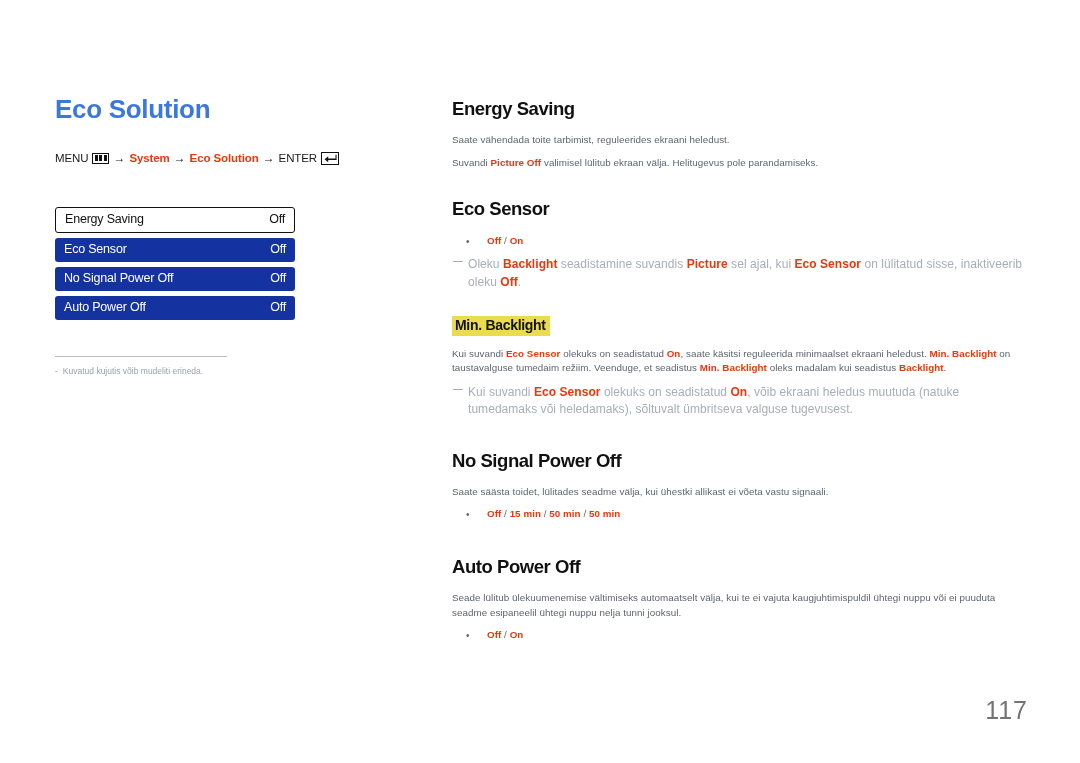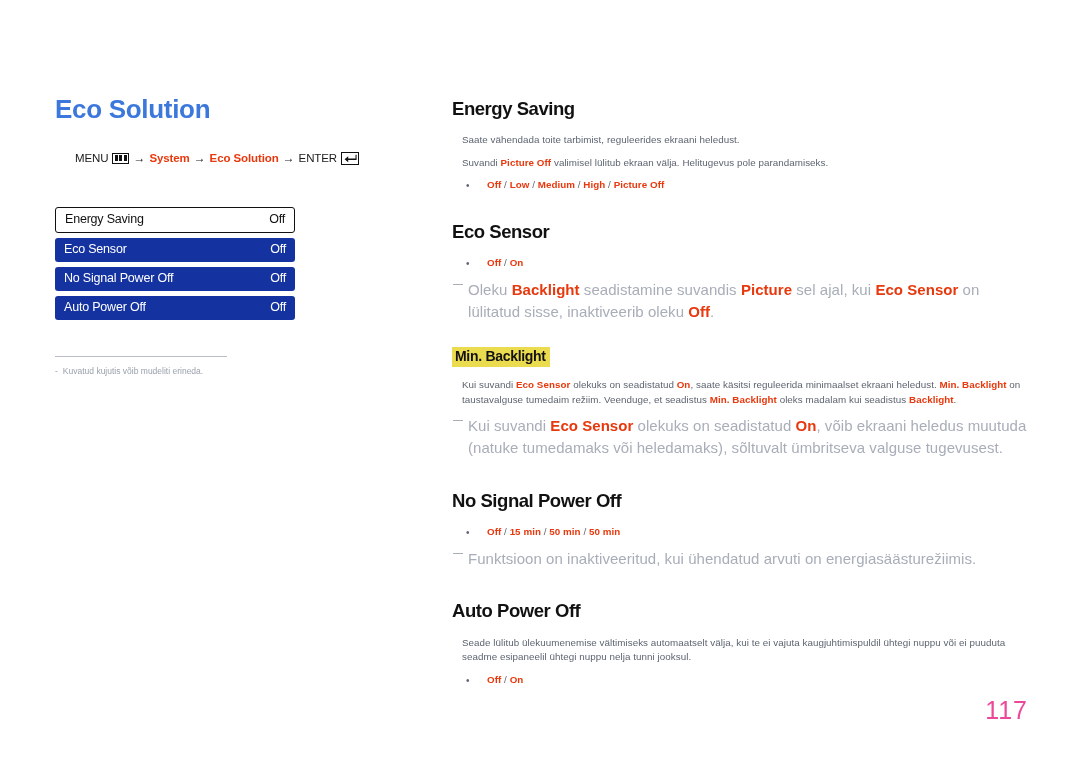--- a/index.html
+++ b/index.html
@@ -39,21 +39,20 @@
   }
 
   .breadcrumb {
     margin-top: 28px;
     display: flex;
     align-items: center;
     font-size: 11.5px;
     color: #1a1a1a;
     white-space: nowrap;
     letter-spacing: -0.1px;
-    margin-left: 20px;
   }
   .bc-text { color: #1a1a1a; }
   .bc-accent { color: #e8380d; font-weight: bold; text-align: right; }
   .bc-arrow {
     display: inline-block;
     margin: 0 4px;
     font-size: 12px;
     color: #1a1a1a;
     line-height: 1;
   }
@@ -170,21 +169,21 @@
     letter-spacing: -0.3px;
     line-height: 1.2;
     display: inline-block;
     background: #ebdb4f;
     padding: 1px 4px 2px 3px;
   }
 
   p.body {
     font-size: 9.8px;
     color: #5d6470;
-    margin: 0 0 8px 10px;
+    margin: 0 0 8px 0;
     line-height: 1.48;
     letter-spacing: 0.05px;
   }
 
   ul.bullets {
     list-style: none;
     margin: 0 0 8px 0;
     padding: 0;
   }
   ul.bullets li {
@@ -200,21 +199,21 @@
     content: "\2022";
     position: absolute;
     left: 14px;
     color: #5d6470;
     font-weight: normal;
     font-size: 10px;
   }
   .sep { color: #5d6470; font-weight: normal; }
 
   .note {
-    font-size: 15px;
+    font-size: 12px;
     color: #a8adb8;
     line-height: 1.45;
     margin: 0 0 5px 0;
     padding-left: 16px;
     position: relative;
     letter-spacing: 0.05px;
   }
   .note::before {
     content: "";
     position: absolute;
@@ -230,21 +229,21 @@
   p.body b.kw { color: #e8380d; }
   .gap-md { height: 20px; }
   .gap-lg { height: 26px; }
 
   
   .page-number {
     position: absolute;
     right: 52px;
     bottom: 40px;
     font-size: 25px;
-    color: #ec4899;
+    color: #737373;
     font-weight: normal;
     letter-spacing: 1px;
     line-height: 1;
   }
 </style>
 </head>
 <body>
 
 <div class="page">
 
@@ -300,23 +299,20 @@
     </div>
 
   </div>
 
   <div class="right-col">
 
     <div class="section">
       <h2 class="sec-title">Energy Saving</h2>
       <p class="body">Saate vähendada toite tarbimist, reguleerides ekraani heledust.</p>
       <p class="body"><span>Suvandi </span><b class="kw">Picture Off</b><span> valimisel lülitub ekraan välja. Helitugevus pole parandamiseks.</span></p>
-      <ul class="bullets">
-        <li><span>Off</span><span class="sep"> / </span><span>Low</span><span class="sep"> / </span><span>Medium</span><span class="sep"> / </span><span>High</span><span class="sep"> / </span><span>Picture Off</span></li>
-      </ul>
     </div>
 
     <div class="gap-md"></div>
 
     <div class="section">
       <h2 class="sec-title">Eco Sensor</h2>
       <ul class="bullets">
         <li><span>Off</span><span class="sep"> / </span><span>On</span></li>
       </ul>
       <p class="note"><span>Oleku </span><b>Backlight</b><span> seadistamine suvandis </span><b>Picture</b><span> sel ajal, kui </span><b>Eco Sensor</b><span> on lülitatud sisse, inaktiveerib oleku </span><b>Off</b><span>.</span></p>
@@ -327,24 +323,24 @@
     <div class="section">
       <h3 class="sub-title">Min. Backlight</h3>
       <p class="body"><span>Kui suvandi </span><b class="kw">Eco Sensor</b><span> olekuks on seadistatud </span><b class="kw">On</b><span>, saate käsitsi reguleerida minimaalset ekraani heledust. </span><b class="kw">Min. Backlight</b><span> on taustavalguse tumedaim režiim. Veenduge, et seadistus </span><b class="kw">Min. Backlight</b><span> oleks madalam kui seadistus </span><b class="kw">Backlight</b><span>.</span></p>
       <p class="note"><span>Kui suvandi </span><b>Eco Sensor</b><span> olekuks on seadistatud </span><b>On</b><span>, võib ekraani heledus muutuda (natuke tumedamaks või heledamaks), sõltuvalt ümbritseva valguse tugevusest.</span></p>
     </div>
 
     <div class="gap-lg"></div>
 
     <div class="section">
       <h2 class="sec-title">No Signal Power Off</h2>
+      <p class="body">Saate säästa toidet, lülitades seadme välja, kui ühestki allikast ei võeta vastu signaali.</p>
       <ul class="bullets">
         <li><span>Off</span><span class="sep"> / </span><span>15 min</span><span class="sep"> / </span><span>50 min</span><span class="sep"> / </span><span>50 min</span></li>
       </ul>
-      <p class="note">Funktsioon on inaktiveeritud, kui ühendatud arvuti on energiasäästurežiimis.</p>
     </div>
 
     <div class="gap-lg"></div>
 
     <div class="section">
       <h2 class="sec-title">Auto Power Off</h2>
       <p class="body">Seade lülitub ülekuumenemise vältimiseks automaatselt välja, kui te ei vajuta kaugjuhtimispuldil ühtegi nuppu või ei puuduta seadme esipaneelil ühtegi nuppu nelja tunni jooksul.</p>
       <ul class="bullets">
         <li><span>Off</span><span class="sep"> / </span><span>On</span></li>
       </ul>

